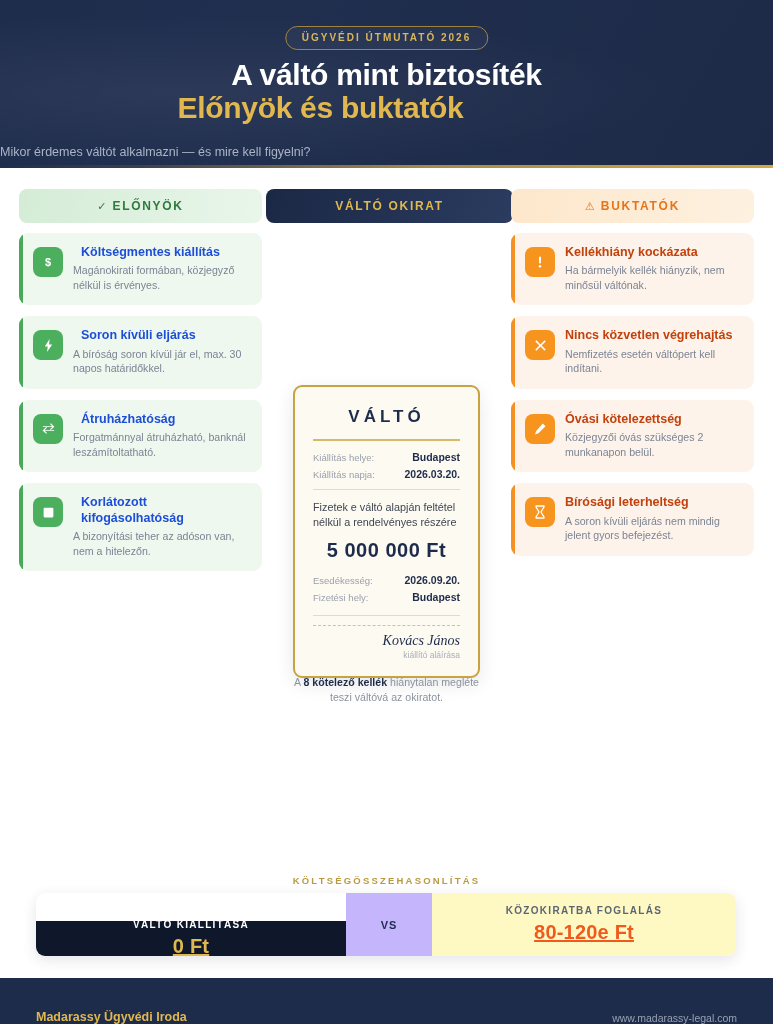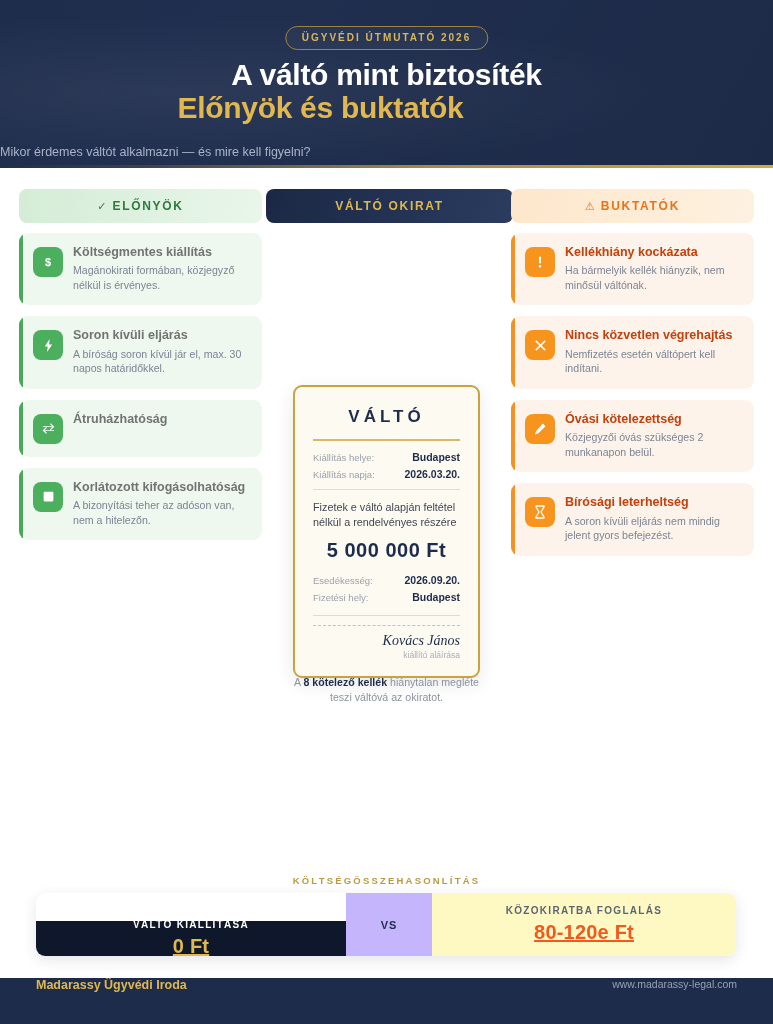--- a/index.html
+++ b/index.html
@@ -90,21 +90,21 @@
     flex:0 0 auto;width:30px;height:30px;border-radius:8px;
     display:flex;align-items:center;justify-content:center;
     color:#fff;font-size:13px;font-weight:700;line-height:1;margin-top:2px;
   }
   .ic-green{background:#4caf5d;}
   .ic-orange{background:#f7941d;}
   .ic svg{display:block;}
 
   .it-txt{flex:1 1 auto;min-width:0;}
   .it-title{font-size:12.5px;font-weight:700;line-height:1.22;margin-bottom:3px;}
-  .it-title.green{color:#737373;}
+  .it-title.green{color:#1d4ed8;margin-left:8px;}
   .it-title.orange{color:#c2410c;}
   .it-desc{font-size:10.6px;line-height:1.38;color:#7b8494;}
 
   
   .valto{
     position:absolute;left:293px;top:385px;width:187px;
     background:#fdfaf2;border:2px solid #c9a githubfix;
     border:2px solid #c9a33f;border-radius:9px;
     box-sizing:border-box;padding:18px 18px 16px;
     box-shadow:0 6px 18px rgba(40,40,40,.10);
@@ -163,21 +163,21 @@
   .cmp-cap{font-size:10px;font-weight:700;letter-spacing:1.3px;margin-bottom:5px;}
   .cmp-a .cmp-cap{color:#ffffff;}
   .cmp-b .cmp-cap{color:#5c6576;}
   .cmp-val{font-size:20px;font-weight:700;letter-spacing:.2px;text-decoration:underline;}
   .cmp-a .cmp-val{color:#e0b84f;}
   .cmp-b .cmp-val{color:#f15a1e;}
 
   
   .footer{
     position:absolute;left:0;top:978px;width:773px;height:46px;
-    background:#1e2c4b;display:flex;align-items:flex-start;justify-content:space-between;
+    background:#1e2c4b;display:flex;align-items:flex-end;justify-content:space-between;
     padding:0 36px;box-sizing:border-box;
   }
   .footer-brand{color:#e0b84f;font-size:12.5px;font-weight:700;}
   .footer-url{color:#98a1b2;font-size:10.5px;}
 </style>
 </head>
 <body>
 
 <div class="page">
 
@@ -231,20 +231,21 @@
 
     <div class="item item-green">
       <div class="ic ic-green">
         <svg width="15" height="15" viewBox="0 0 16 16" aria-hidden="true">
           <path d="M2 5.5 H12 L9.6 3.3 L10.5 2.4 L14.3 6 L10.5 9.6 L9.6 8.7 L12 6.5 H2 Z" fill="#ffffff"></path>
           <path d="M14 10.5 H4 L6.4 12.7 L5.5 13.6 L1.7 10 L5.5 6.4 L6.4 7.3 L4 9.5 H14 Z" fill="#ffffff"></path>
         </svg>
       </div>
       <div class="it-txt">
         <div class="it-title green">Átruházhatóság</div>
+        <div class="it-desc">Forgatmánnyal átruházható, banknál leszámítoltatható.</div>
       </div>
     </div>
 
     <div class="item item-green">
       <div class="ic ic-green">
         <svg width="13" height="13" viewBox="0 0 12 12" aria-hidden="true">
           <rect x="1.5" y="1.5" width="9" height="9" rx="1" fill="#ffffff"></rect>
         </svg>
       </div>
       <div class="it-txt">

